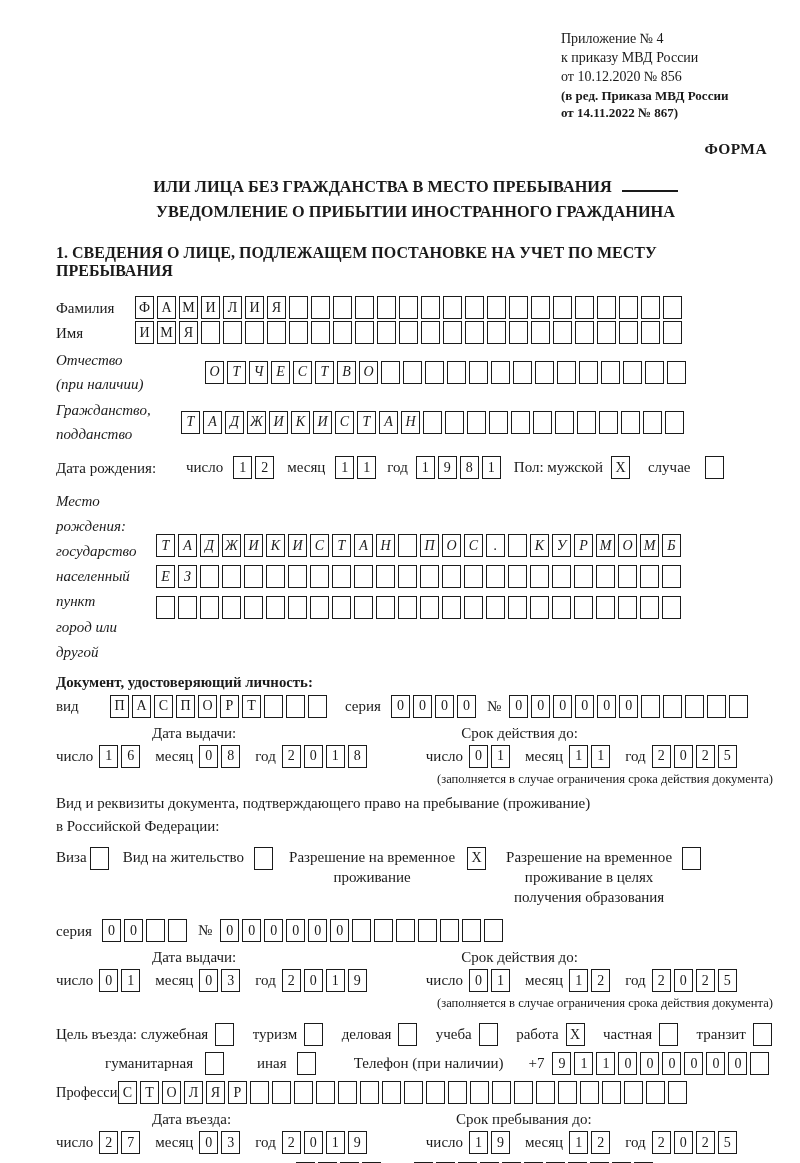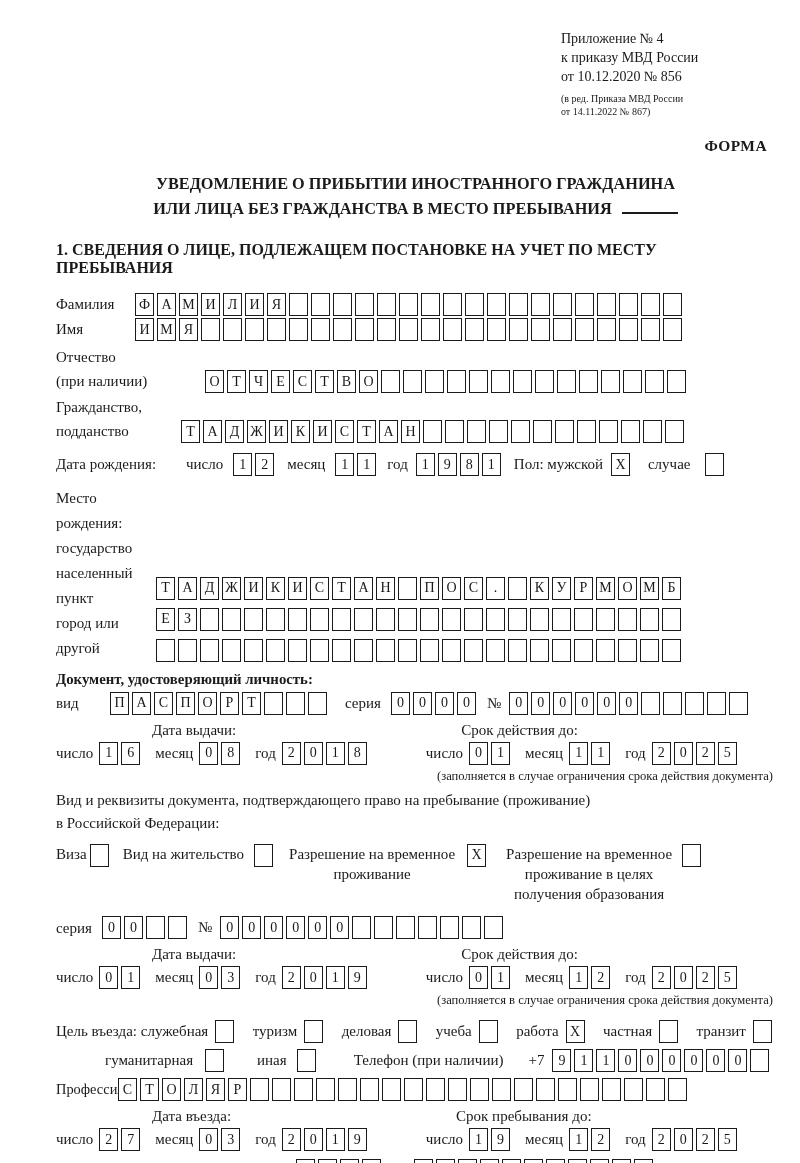--- a/index.html
+++ b/index.html
@@ -4,28 +4,28 @@
 <style>
   * { box-sizing: border-box; }
   html,body { margin:0; padding:0; }
   body {
     width:800px; height:1163px; overflow:hidden;
     background:#ffffff; color:#1a1a1a;
     font-family:"Liberation Serif", serif; font-size:15px;
     padding:30px 25px 10px 56px;
   }
   .appendix { margin-left:505px; width:214px; font-size:14px; line-height:1.35; }
-  .appendix .edit { font-size:10px; margin-top:5px; line-height:1.35; }
+  .appendix .edit { font-size:13px; line-height:1.35;font-weight:bold; }
   .form-label { text-align:right; font-weight:bold; font-size:15.5px; margin-top:18px; padding-right:8px; letter-spacing:.4px; }
   .title { text-align:center; font-weight:bold; font-size:16.3px; margin-top:16px; line-height:1.55; }
   .blank-line { display:inline-block; width:56px; border-bottom:2.2px solid #1a1a1a; height:.85em; margin-left:10px; }
   .section-heading { font-weight:bold; font-size:16px; margin-top:20px; }
 
   .row { display:flex; align-items:center; }
-  .row.top { align-items:flex-end; }
+  .row.top { align-items:center;font-style:italic; }
   .stack > * { display:flex; }
   .cells { display:flex; flex-wrap:nowrap; }
   .cell {
     flex:none; width:19px; height:23px; border:1.6px solid #1b1b1b; margin-right:3px;
     display:flex; align-items:center; justify-content:center; font-size:14px; background:#fff;
   }
   .flabel { flex:none; line-height:1.5; }
   .sub { flex:none; }
   .w79{width:79px} .w149{width:149px} .w125{width:125px} .w100{width:100px} .w62{width:62px} .w54{width:54px} .w118{width:118px} .w150{width:150px}
   .mt2{margin-top:2px} .mt4{margin-top:4px} .mt6{margin-top:6px} .mt8{margin-top:8px} .mt10{margin-top:10px} .mt12{margin-top:12px} .mt16{margin-top:16px}
@@ -61,22 +61,22 @@
   <div>от 10.12.2020 № 856</div>
   <div class="edit">
     <div>(в ред. Приказа МВД России</div>
     <div>от 14.11.2022 № 867)</div>
   </div>
 </div>
 
 <div class="form-label">ФОРМА</div>
 
 <div class="title">
+  <div><span>ИЛИ ЛИЦА БЕЗ ГРАЖДАНСТВА В МЕСТО ПРЕБЫВАНИЯ</span><span class="blank-line"></span></div>
   <div>УВЕДОМЛЕНИЕ О ПРИБЫТИИ ИНОСТРАННОГО ГРАЖДАНИНА</div>
-  <div><span>ИЛИ ЛИЦА БЕЗ ГРАЖДАНСТВА В МЕСТО ПРЕБЫВАНИЯ</span><span class="blank-line"></span></div>
 </div>
 
 <div class="section-heading">1. СВЕДЕНИЯ О ЛИЦЕ, ПОДЛЕЖАЩЕМ ПОСТАНОВКЕ НА УЧЕТ ПО МЕСТУ ПРЕБЫВАНИЯ</div>
 
 <div class="row mt16">
   <span class="flabel w79">Фамилия</span>
   <span class="cells">
       <span class="cell">Ф</span>
       <span class="cell">А</span>
       <span class="cell">М</span>

